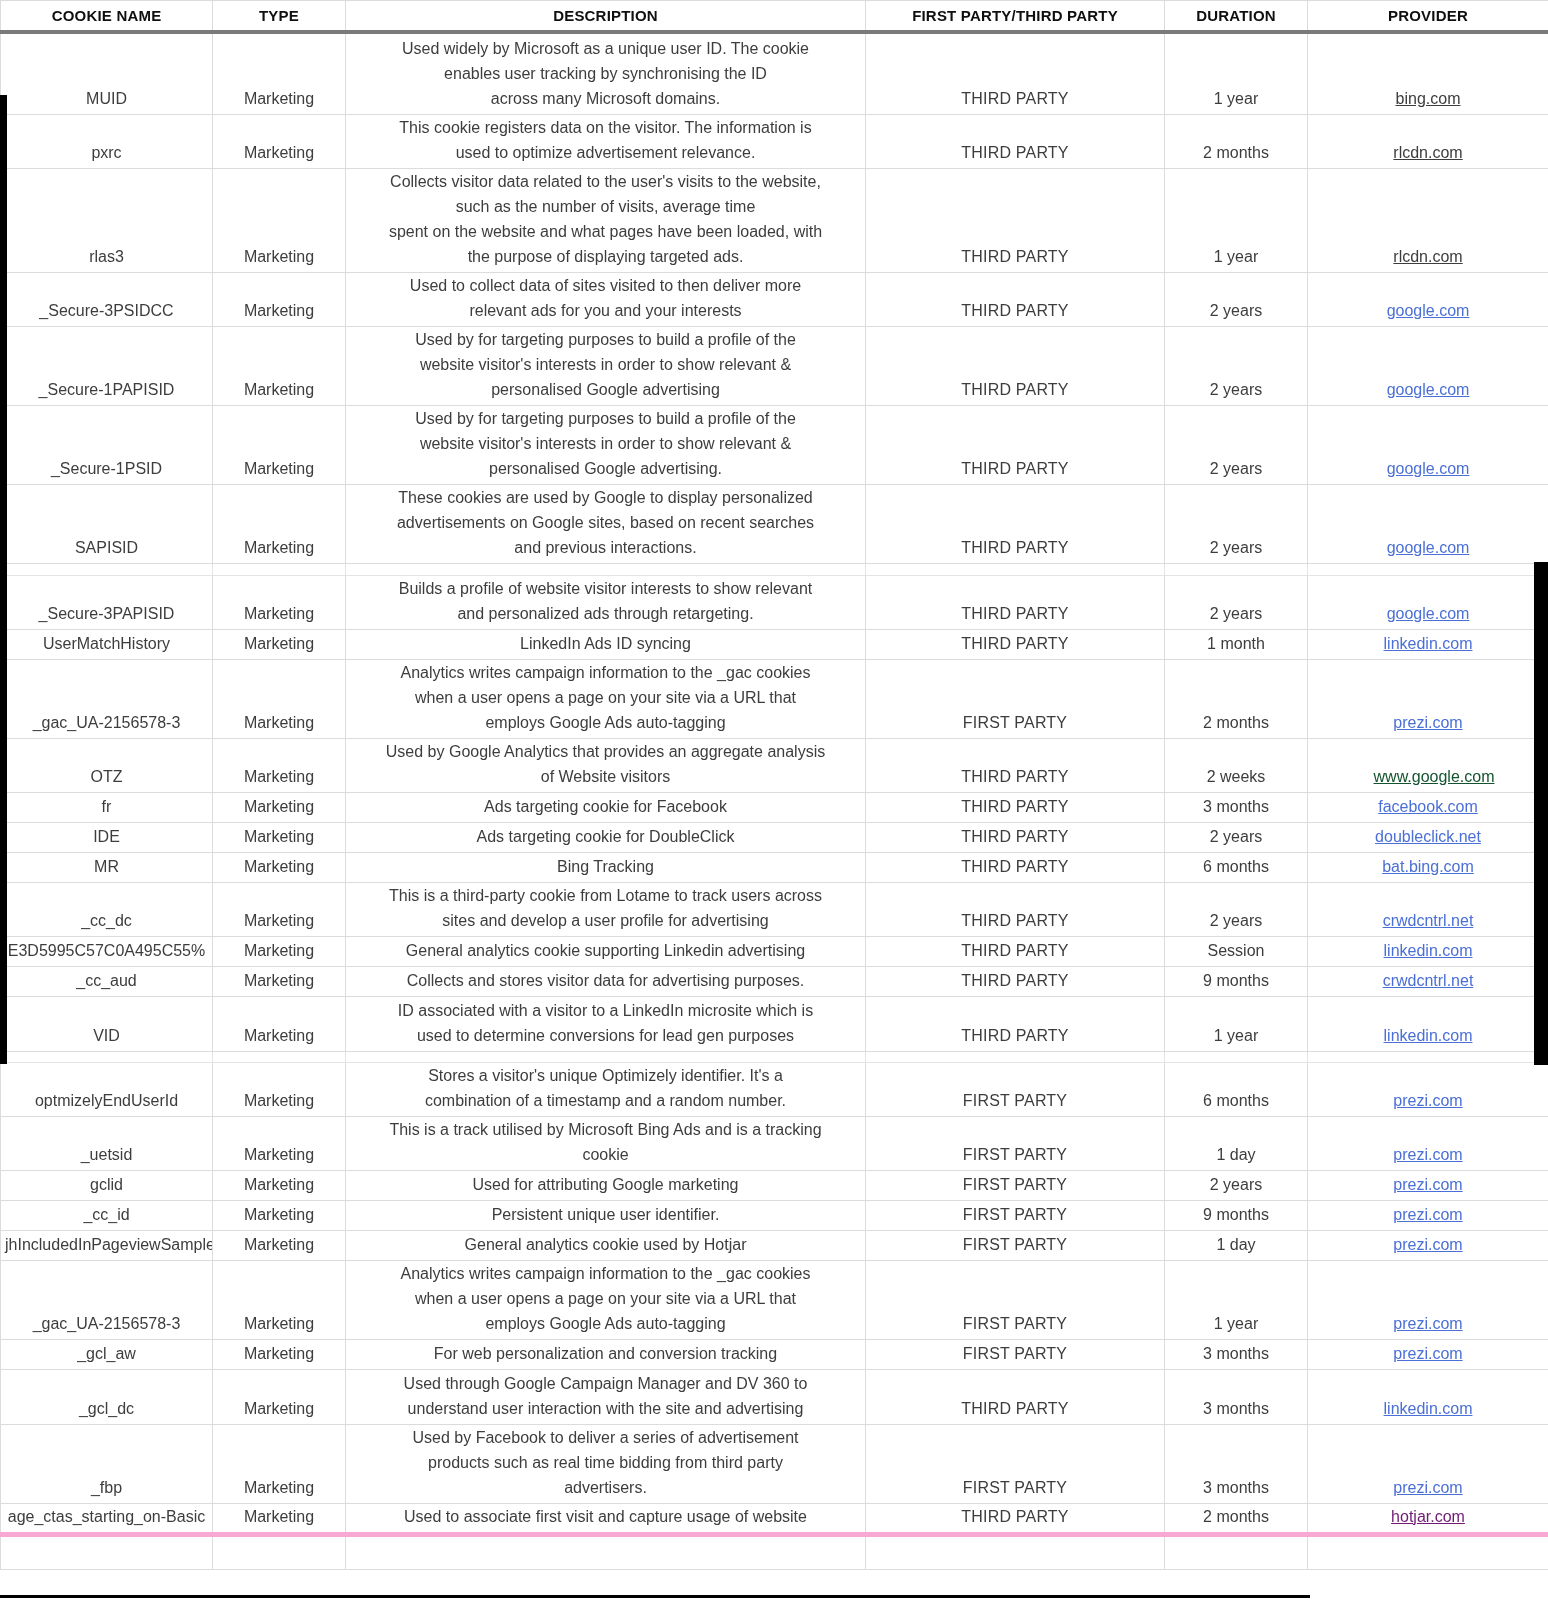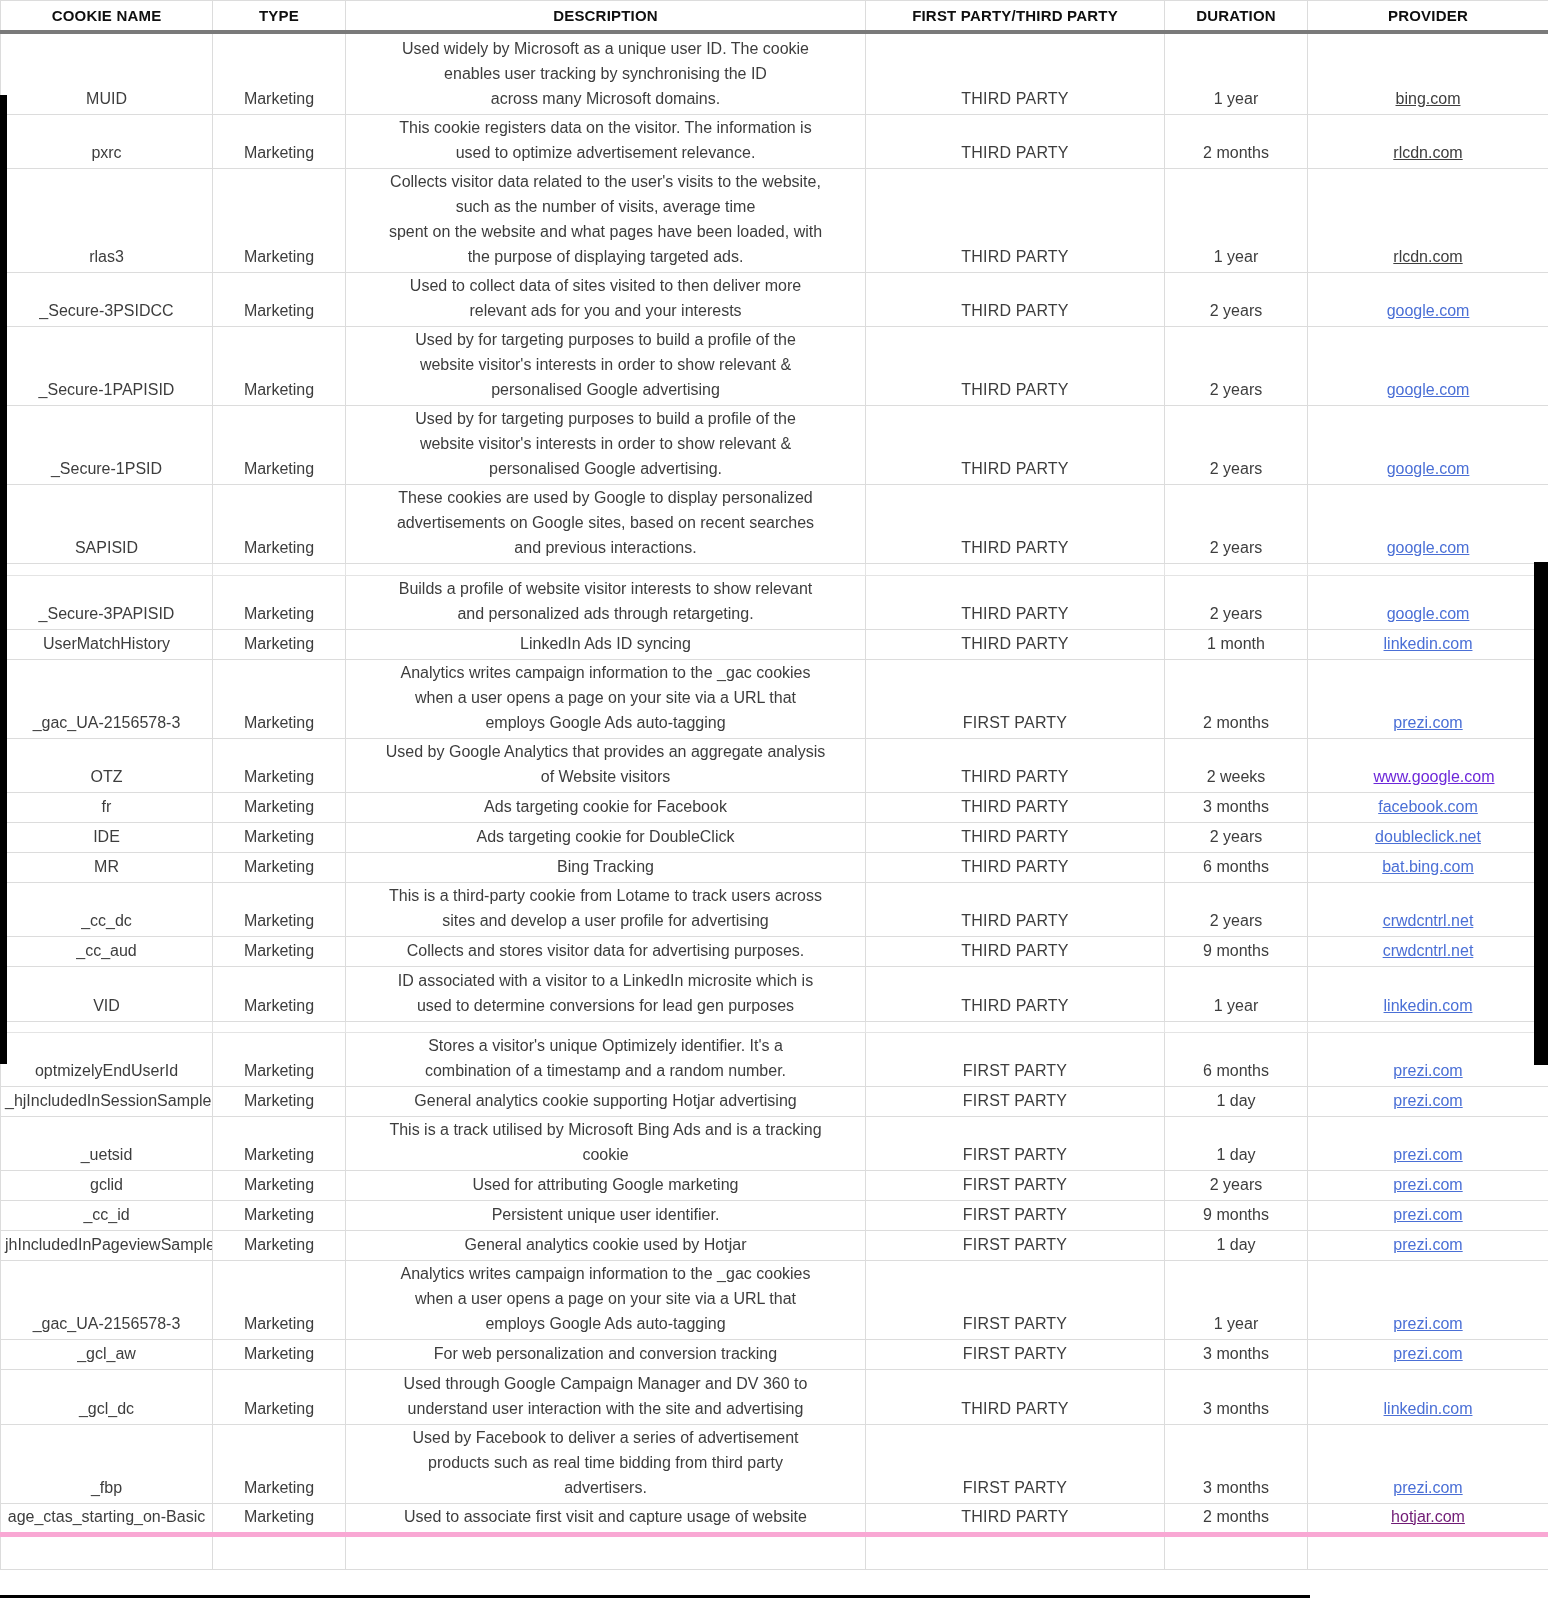--- a/index.html
+++ b/index.html
@@ -175,21 +175,21 @@
       <td class="c-duration">2 months</td>
       <td class="c-provider"><a style="color: rgb(74, 111, 214);">prezi.com</a></td>
     </tr>
         <tr style="height: 53px;">
       <td class="c-name">OTZ</td>
       <td class="c-type">Marketing</td>
       <td class="c-desc">Used by Google Analytics that provides an aggregate analysis
 of Website visitors</td>
       <td class="c-party">THIRD PARTY</td>
       <td class="c-duration">2 weeks</td>
-      <td class="c-provider"><a style="color: #6d28d9; margin-left: 12px;">www.google.com</a></td>
+      <td class="c-provider"><a style="color: #14532d; margin-left: 12px;">www.google.com</a></td>
     </tr>
         <tr style="height: 30px; padding-left: 8px;">
       <td class="c-name">fr</td>
       <td class="c-type">Marketing</td>
       <td class="c-desc">Ads targeting cookie for Facebook</td>
       <td class="c-party">THIRD PARTY</td>
       <td class="c-duration">3 months</td>
       <td class="c-provider"><a style="color: rgb(74, 111, 214);">facebook.com</a></td>
     </tr>
         <tr style="height: 30px;">
@@ -209,20 +209,28 @@
       <td class="c-provider"><a style="color: rgb(74, 111, 214);">bat.bing.com</a></td>
     </tr>
         <tr style="height: 54px;">
       <td class="c-name">_cc_dc</td>
       <td class="c-type">Marketing</td>
       <td class="c-desc">This is a third-party cookie from Lotame to track users across
 sites and develop a user profile for advertising</td>
       <td class="c-party">THIRD PARTY</td>
       <td class="c-duration">2 years</td>
       <td class="c-provider"><a style="color: rgb(74, 111, 214);">crwdcntrl.net</a></td>
+    </tr>
+        <tr style="height: 30px;">
+      <td class="c-name">E3D5995C57C0A495C55%</td>
+      <td class="c-type">Marketing</td>
+      <td class="c-desc">General analytics cookie supporting Linkedin advertising</td>
+      <td class="c-party">THIRD PARTY</td>
+      <td class="c-duration">Session</td>
+      <td class="c-provider"><a style="color: rgb(74, 111, 214);">linkedin.com</a></td>
     </tr>
         <tr style="height: 30px;">
       <td class="c-name">_cc_aud</td>
       <td class="c-type">Marketing</td>
       <td class="c-desc">Collects and stores visitor  data for advertising purposes.</td>
       <td class="c-party">THIRD PARTY</td>
       <td class="c-duration">9 months</td>
       <td class="c-provider"><a style="color: rgb(74, 111, 214);">crwdcntrl.net</a></td>
     </tr>
         <tr style="height: 55px;">
@@ -244,28 +252,20 @@
         </tr>
         <tr style="height: 48px;">
       <td class="c-name">optmizelyEndUserId</td>
       <td class="c-type">Marketing</td>
       <td class="c-desc">Stores a visitor's unique Optimizely identifier. It's a
 combination of a timestamp and a random number.</td>
       <td class="c-party">FIRST PARTY</td>
       <td class="c-duration">6 months</td>
       <td class="c-provider"><a style="color: rgb(74, 111, 214);">prezi.com</a></td>
     </tr>
-        <tr style="height: 30px;">
-      <td class="c-name">_hjIncludedInSessionSample</td>
-      <td class="c-type">Marketing</td>
-      <td class="c-desc">General analytics cookie supporting Hotjar advertising</td>
-      <td class="c-party">FIRST PARTY</td>
-      <td class="c-duration">1 day</td>
-      <td class="c-provider"><a style="color: rgb(74, 111, 214);">prezi.com</a></td>
-    </tr>
         <tr style="height: 53px;">
       <td class="c-name">_uetsid</td>
       <td class="c-type">Marketing</td>
       <td class="c-desc">This is a track utilised by Microsoft Bing Ads and is a tracking
 cookie</td>
       <td class="c-party">FIRST PARTY</td>
       <td class="c-duration">1 day</td>
       <td class="c-provider"><a style="color: rgb(74, 111, 214);">prezi.com</a></td>
     </tr>
         <tr style="height: 30px;">

